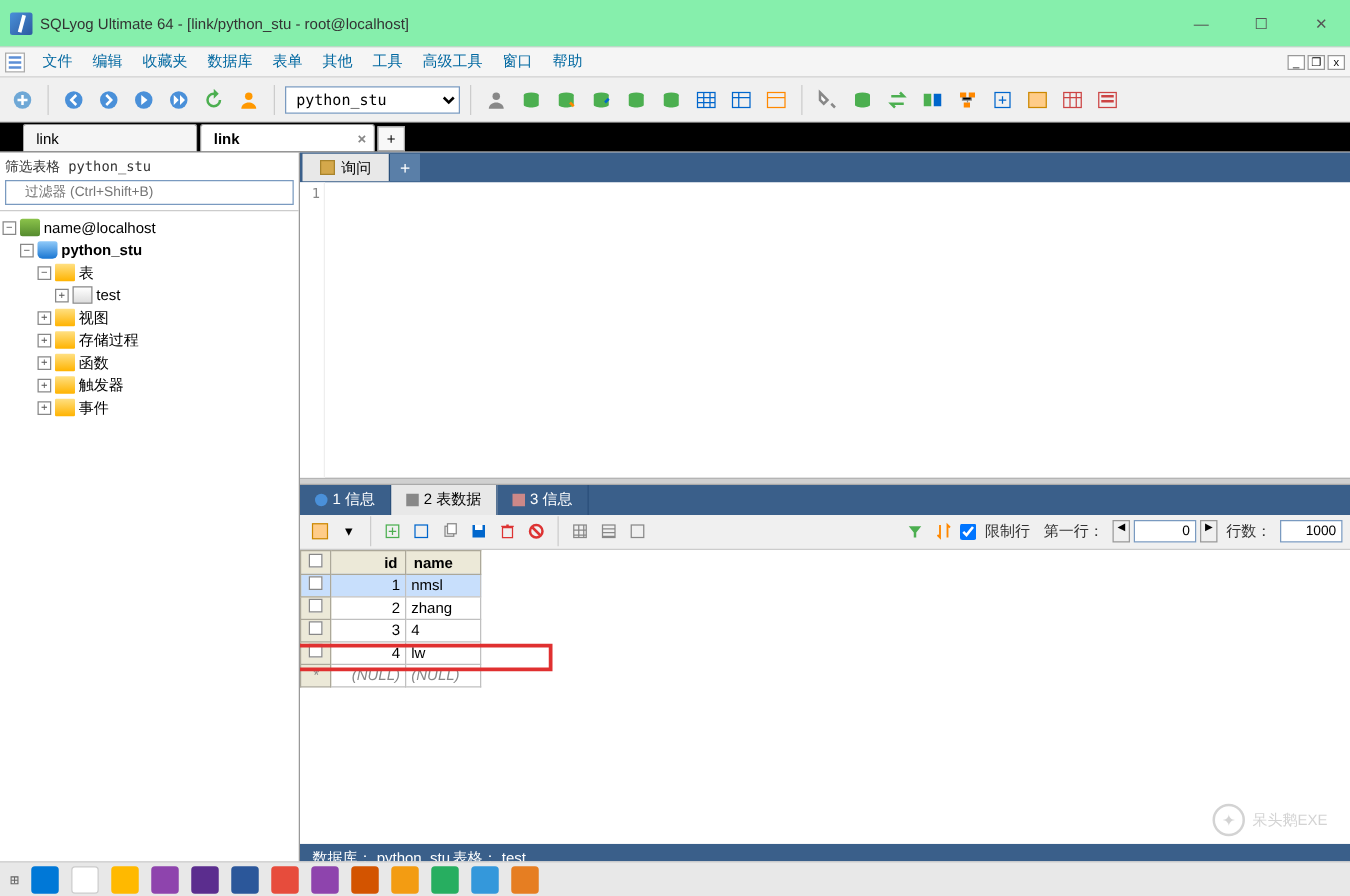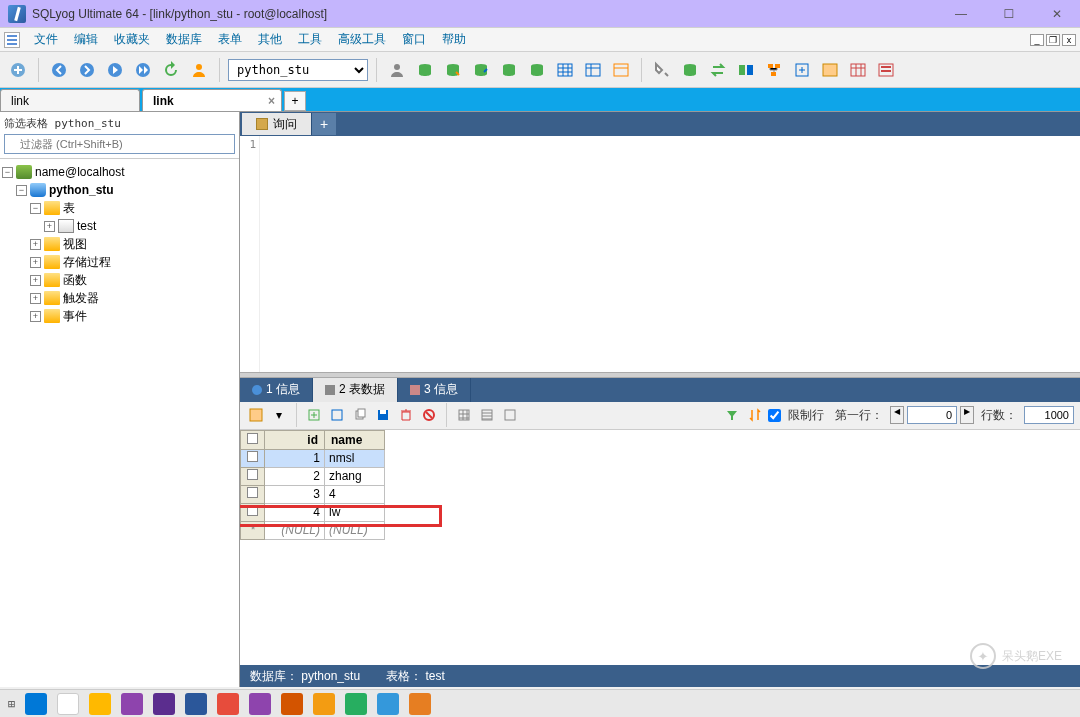--- a/index.html
+++ b/index.html
@@ -1,19 +1,19 @@
 <!DOCTYPE html>
 <html><head>
 <meta charset="utf-8">
 <style>
 * { margin:0; padding:0; box-sizing:border-box; font-family:"Microsoft YaHei","SimSun",Arial,sans-serif; font-size:12px; }
 body { background:#f0f0f0; width:1080px; height:717px; position:relative; overflow:hidden; }
 
 
-.titlebar { height:28px; background:#c4b5fd; display:flex; align-items:center; padding:0 8px; border-bottom:1px solid #d0d0d0; }
+.titlebar { height:38px; background:#86efac; display:flex; align-items:center; padding:0 8px; border-bottom:1px solid #d0d0d0; }
 .titlebar .logo { width:18px; height:18px; background:linear-gradient(135deg,#4a90d9,#2c5aa0); border-radius:2px; margin-right:6px; position:relative; }
 .titlebar .logo:before { content:""; position:absolute; top:2px; left:8px; width:3px; height:14px; background:#fff; transform:rotate(15deg); }
 .titlebar .title { color:#333; flex:1; }
 .winbtns { display:flex; gap:18px; color:#555; }
 .winbtns span { cursor:pointer; width:30px; text-align:center; }
 
 
 .menubar { height:24px; background:#f5f5f5; display:flex; align-items:center; padding:0 4px; border-bottom:1px solid #d0d0d0; position:relative; }
 .menu-icon { width:16px; height:16px; background:#fff; border:1px solid #aaa; margin-right:6px; position:relative; }
 .menu-icon:before{content:"";position:absolute;top:2px;left:2px;width:10px;height:2px;background:#5c8fd6;box-shadow:0 4px 0 #5c8fd6,0 8px 0 #5c8fd6;}
@@ -22,21 +22,21 @@
 .corner-btns span { width:14px; height:12px; border:1px solid #999; background:#fff; font-size:9px; text-align:center; line-height:10px; cursor:pointer; }
 
 
 .toolbar { height:36px; background:#f0f0f0; display:flex; align-items:center; padding:2px 6px; gap:4px; border-bottom:1px solid #ccc; }
 .tbtn { width:24px; height:24px; display:flex; align-items:center; justify-content:center; cursor:pointer; border-radius:2px; }
 .tbtn svg { width:18px; height:18px; }
 .db-select { width:140px; height:22px; border:1px solid #7a9ac0; background:#fff; padding:0 4px; font-family:monospace; }
 .tsep { width:1px; height:24px; background:#ccc; margin:0 4px; }
 
 
-.conn-tabs { height:24px; background:#0ea5e9; display:flex; align-items:flex-end; border-bottom:1px solid #999; padding-left:0; }
+.conn-tabs { height:24px; background:#000000; display:flex; align-items:flex-end; border-bottom:1px solid #999; padding-left:18px; }
 .conn-tab { height:22px; padding:0 50px 0 10px; background:#fff; border:1px solid #999; border-bottom:none; margin-right:2px; display:flex; align-items:center; cursor:pointer; border-radius:3px 3px 0 0; min-width:140px; position:relative; }
 .conn-tab.inactive { background:#f5f5f5; font-weight:normal; }
 .conn-tab.active { font-weight:bold; }
 .conn-tab .close { position:absolute; right:6px; color:#888; }
 .add-tab { width:22px; height:20px; border:1px solid #aaa; background:#f8f8f8; display:flex; align-items:center; justify-content:center; cursor:pointer; }
 
 
 .main { display:flex; height:calc(717px - 30px - 24px - 36px - 24px - 28px); }
 
 
@@ -100,21 +100,21 @@
 .grid td { border:1px solid #c0c0c0; padding:1px 4px; height:18px; }
 .grid .rowhead { background:#ece9d8; border:1px solid #aca899; width:18px; text-align:center; }
 .grid .chk { width:11px; height:11px; border:1px solid #888; display:inline-block; background:#fff; }
 .grid .idcol { width:60px; text-align:right; }
 .grid .namecol { width:60px; }
 .grid tr.sel td { background:#c8dffc; }
 .grid tr.null td { color:#888; font-style:italic; }
 .highlight-box { position:absolute; border:3px solid #e03030; pointer-events:none; }
 
 
-.status-bar { height:22px; background:#3a5f8a; color:#fff; display:flex; align-items:center; padding:0 10px; font-family:"SimSun",monospace; font-size:12px; gap:26px; }
+.status-bar { height:22px; background:#3a5f8a; color:#fff; display:flex; align-items:center; padding:0 10px; font-family:"SimSun",monospace; font-size:12px; gap:2px; }
 
 
 .watermark { position:absolute; right:18px; bottom:48px; color:#ccc; font-size:20px; display:flex; align-items:center; gap:6px; opacity:.85; }
 .watermark .wicon { width:26px; height:26px; border:2px solid #ccc; border-radius:50%; display:flex; align-items:center; justify-content:center; font-size:13px; }
 
 
 .taskbar { position:absolute; bottom:0; left:0; right:0; height:28px; background:#e8e8e8; border-top:1px solid #ccc; display:flex; align-items:center; padding:0 8px; gap:10px; }
 .task-icon { width:22px; height:22px; border-radius:3px; cursor:pointer; }
 </style>
 </head>

